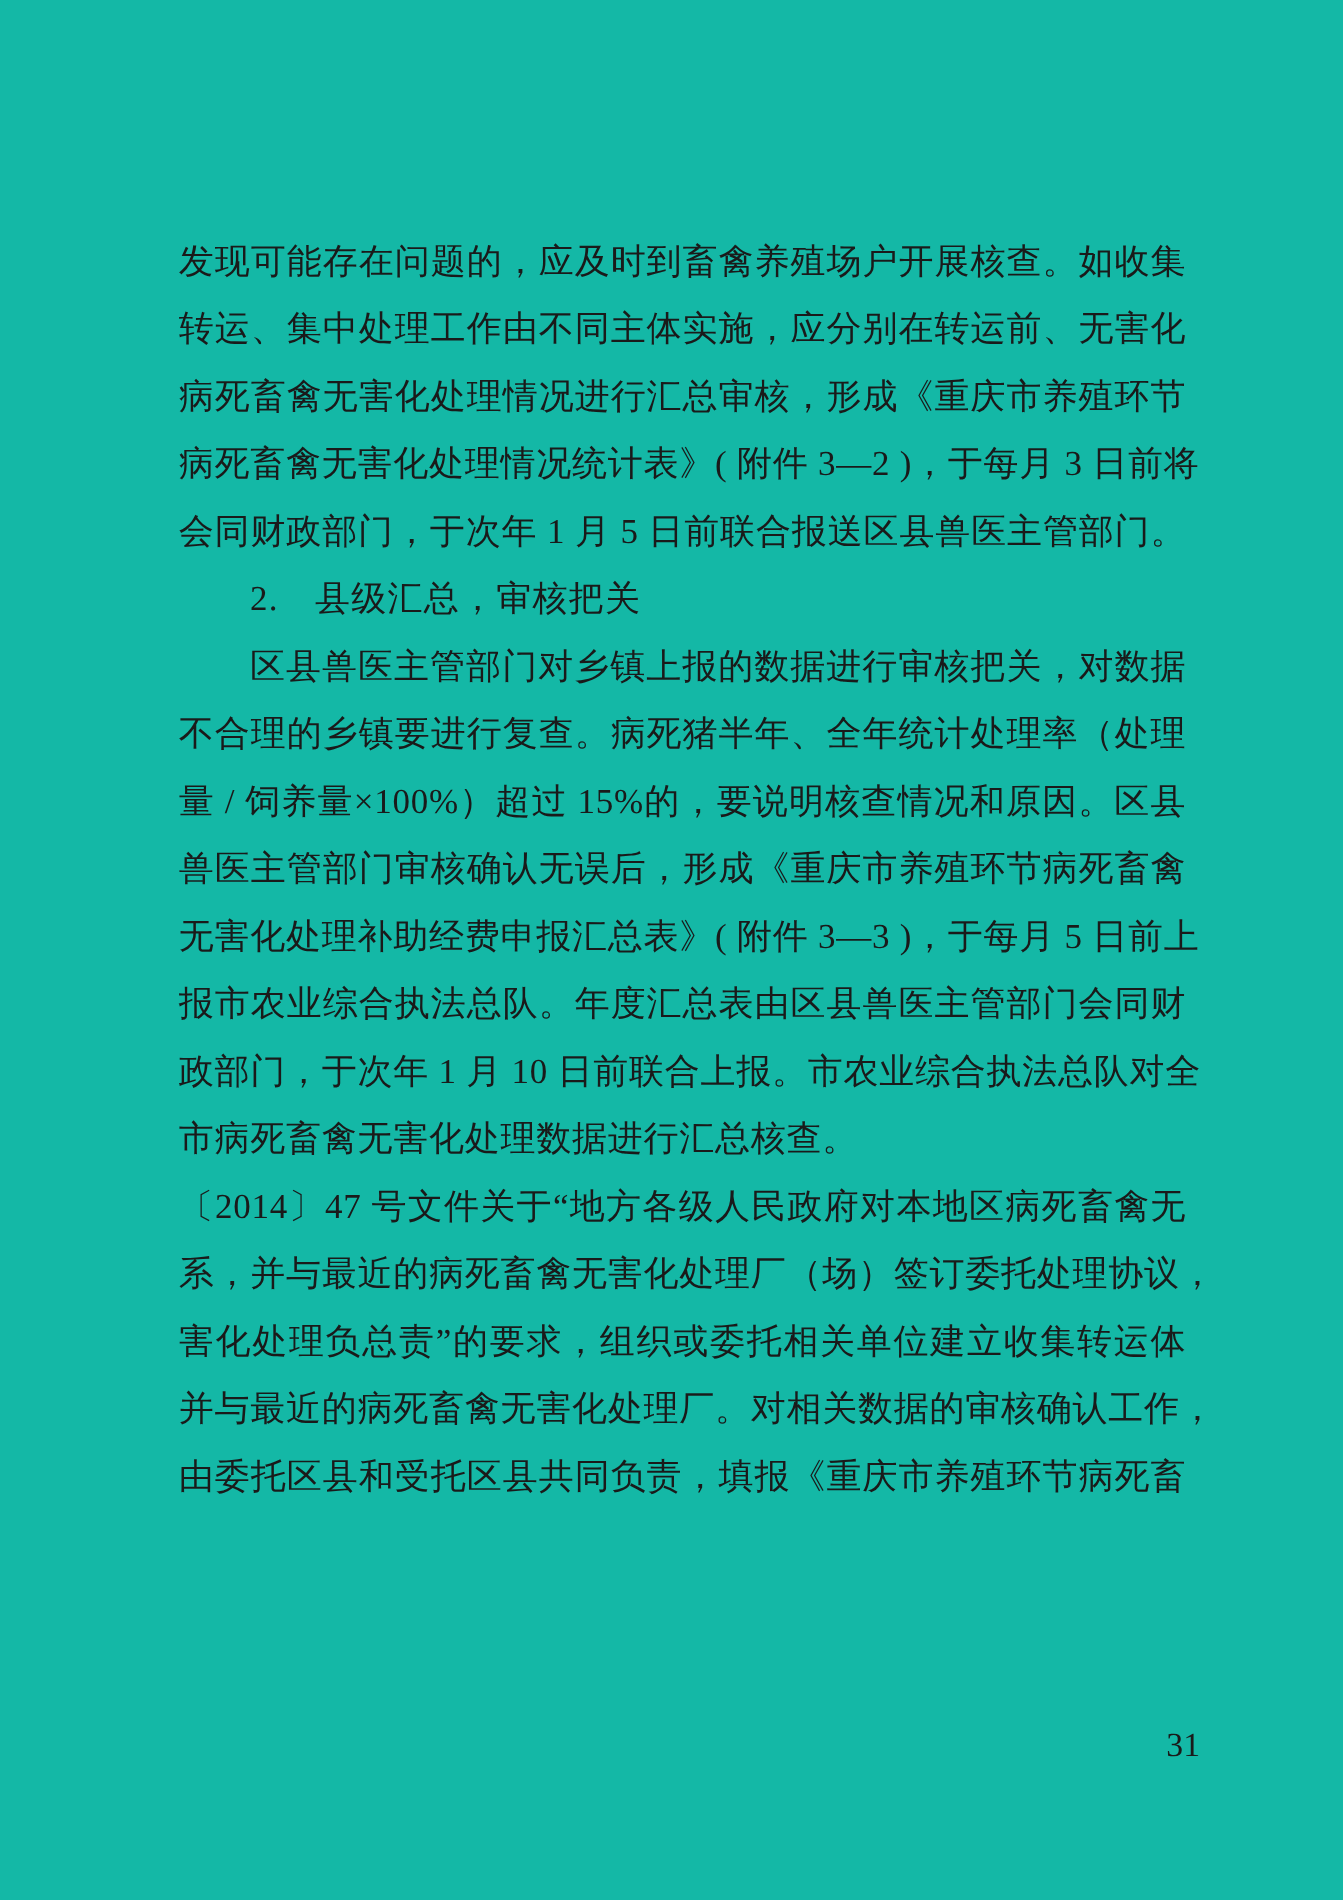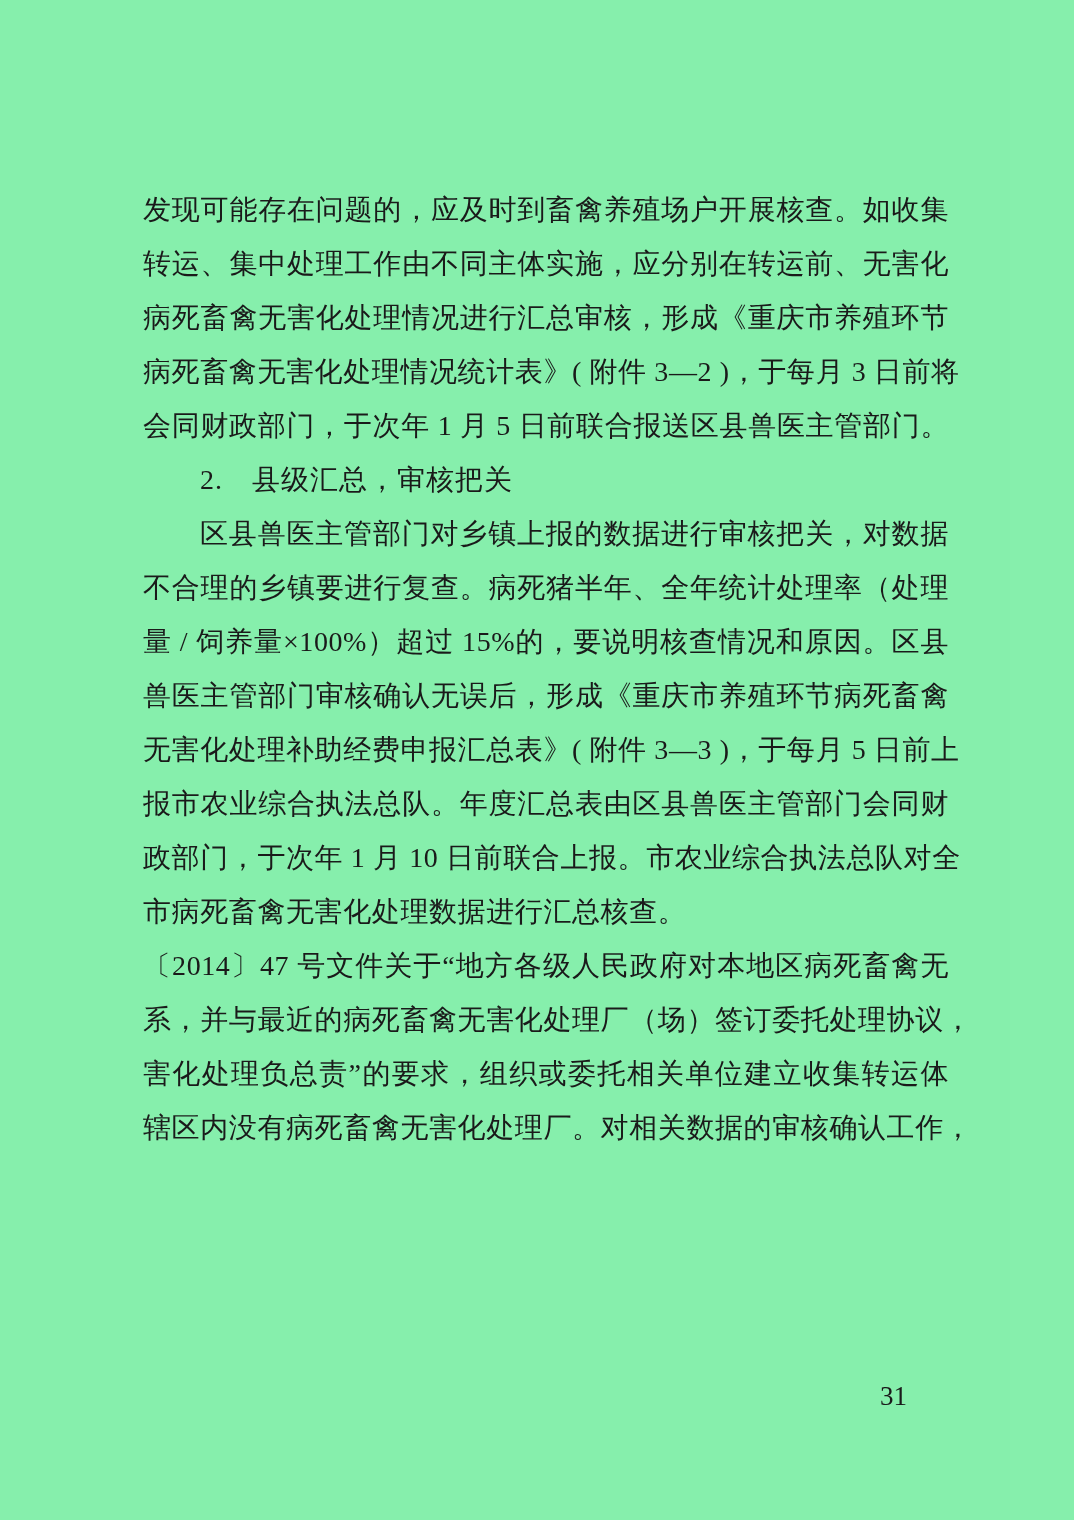--- a/index.html
+++ b/index.html
@@ -7,21 +7,21 @@
     width: 1074px;
     height: 1520px;
     background: #ffffff;
     overflow: hidden;
     position: relative;
     font-family: "Liberation Serif", "DejaVu Serif", serif;
   }
   .page {
     position: absolute;
     inset: 0;
-    background: #86efac;
+    background: #14b8a6;
     color: #1a1a1a;
   }
   .textblock {
     position: absolute;
     left: 143px;
     top: 183px;
     width: 806px;
   }
   .line {
     font-size: 28px;
@@ -45,21 +45,21 @@
   }
   .line.heading {
     letter-spacing: 1px;
     text-align: center;
   }
   .page-number {
     position: absolute;
     top: 1376px;
     left: 880px;
     width: 80px;
-    text-align: left;
+    text-align: right;
     font-size: 27px;
     line-height: 40px;
     color: #1a1a1a;
     font-family: "Liberation Serif", "DejaVu Serif", serif;
   }
 </style>
 </head>
 <body>
 
 <div class="page">
@@ -75,18 +75,19 @@
     <div class="line">不合理的乡镇要进行复查。病死猪半年、全年统计处理率（处理</div>
     <div class="line">量 / 饲养量×100%）超过 15%的，要说明核查情况和原因。区县</div>
     <div class="line">兽医主管部门审核确认无误后，形成《重庆市养殖环节病死畜禽</div>
     <div class="line">无害化处理补助经费申报汇总表》( 附件 3—3 )，于每月 5 日前上</div>
     <div class="line">报市农业综合执法总队。年度汇总表由区县兽医主管部门会同财</div>
     <div class="line">政部门，于次年 1 月 10 日前联合上报。市农业综合执法总队对全</div>
     <div class="line nojust">市病死畜禽无害化处理数据进行汇总核查。</div>
     <div class="line">〔2014〕47 号文件关于“地方各级人民政府对本地区病死畜禽无</div>
     <div class="line">系，并与最近的病死畜禽无害化处理厂（场）签订委托处理协议，</div>
     <div class="line">害化处理负总责”的要求，组织或委托相关单位建立收集转运体</div>
-    <div class="line">辖区内没有病死畜禽无害化处理厂。对相关数据的审核确认工作，</div>
+    <div class="line">并与最近的病死畜禽无害化处理厂。对相关数据的审核确认工作，</div>
+    <div class="line">由委托区县和受托区县共同负责，填报《重庆市养殖环节病死畜</div>
   </div>
 
   <div class="page-number">31</div>
 
 </div>
 
 </body></html>

